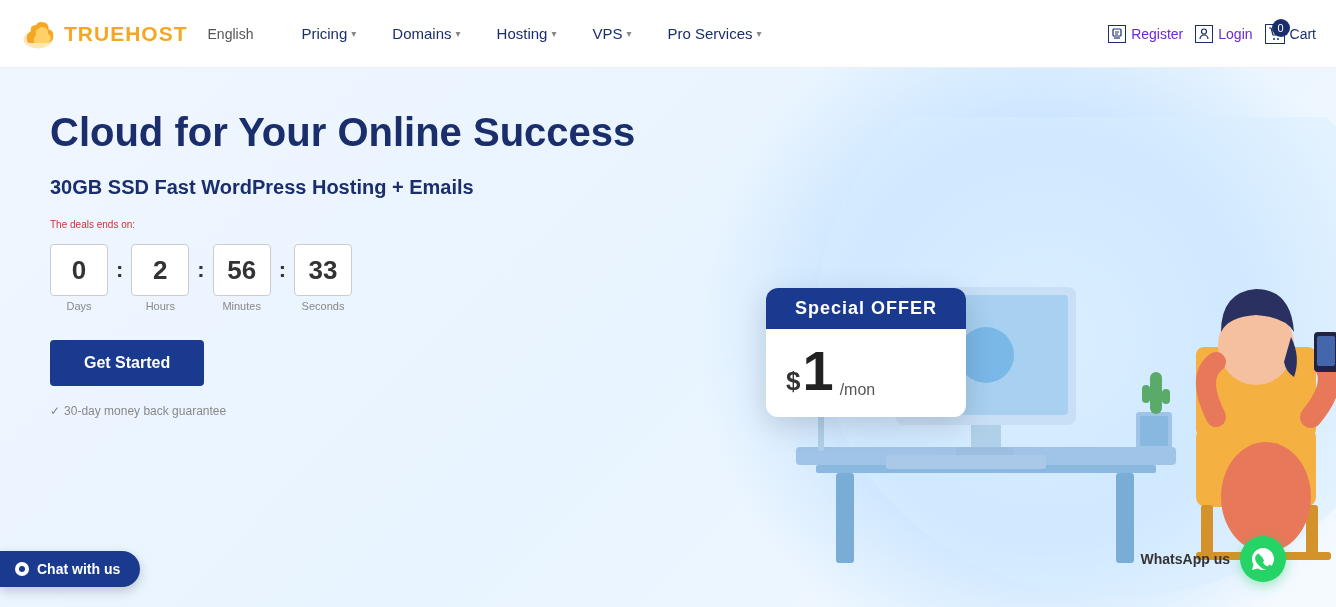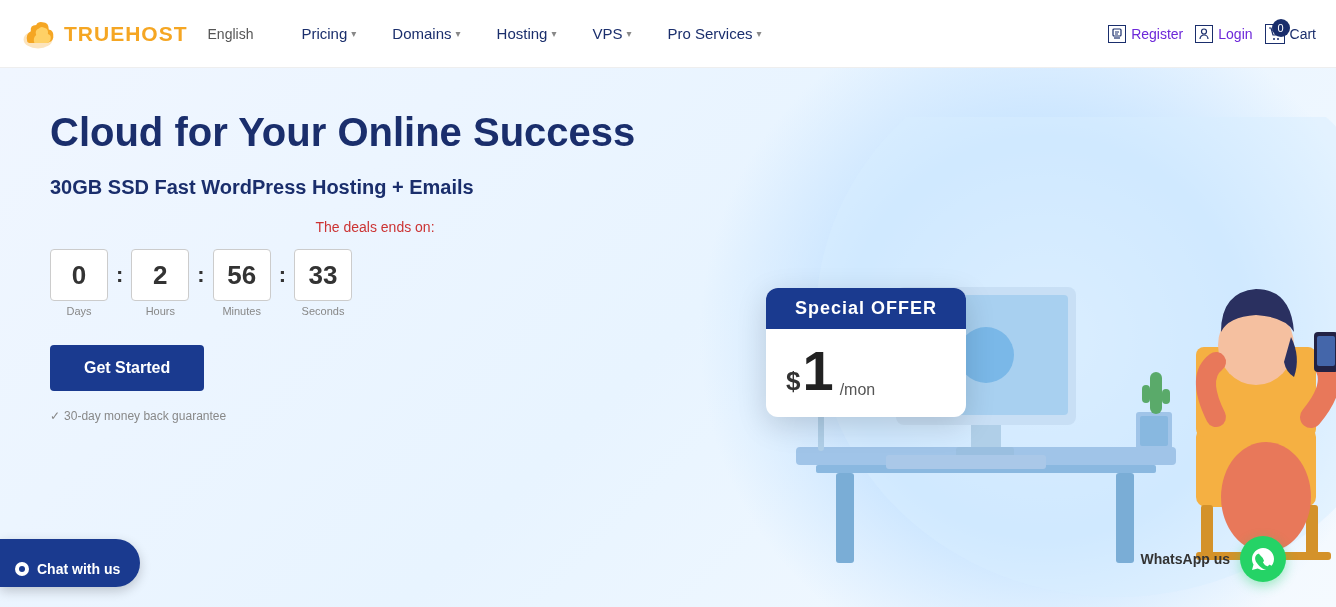--- a/index.html
+++ b/index.html
@@ -152,24 +152,23 @@
       font-weight: 700;
       color: #1a2e6c;
       margin-bottom: 20px;
     }
     .hero-desc {
       font-size: 14px;
       color: #4a7cc7;
       margin-bottom: 25px;
     }
     .deal-ends {
-      font-size: 14px;
+      font-size: 10px;
       color: #cc3333;
       margin-bottom: 14px;
-      text-align: center;
     }
     .countdown {
       display: flex;
       align-items: center;
       gap: 0;
       margin-bottom: 28px;
     }
     .countdown-unit {
       display: flex;
       flex-direction: column;
@@ -275,21 +274,21 @@
       bottom: 20px;
       left: 0;
       display: flex;
       align-items: center;
       gap: 0;
       z-index: 20;
     }
     .chat-btn {
       background: #1a3a8f;
       color: #fff;
-      padding: 22px 20px 10px 15px;
+      padding: 10px 20px 10px 15px;
       border-radius: 0 30px 30px 0;
       display: flex;
       align-items: center;
       gap: 8px;
       font-size: 14px;
       font-weight: 600;
       cursor: pointer;
       box-shadow: 0 4px 12px rgba(0,0,0,0.2);
     }
     .chat-dot {

